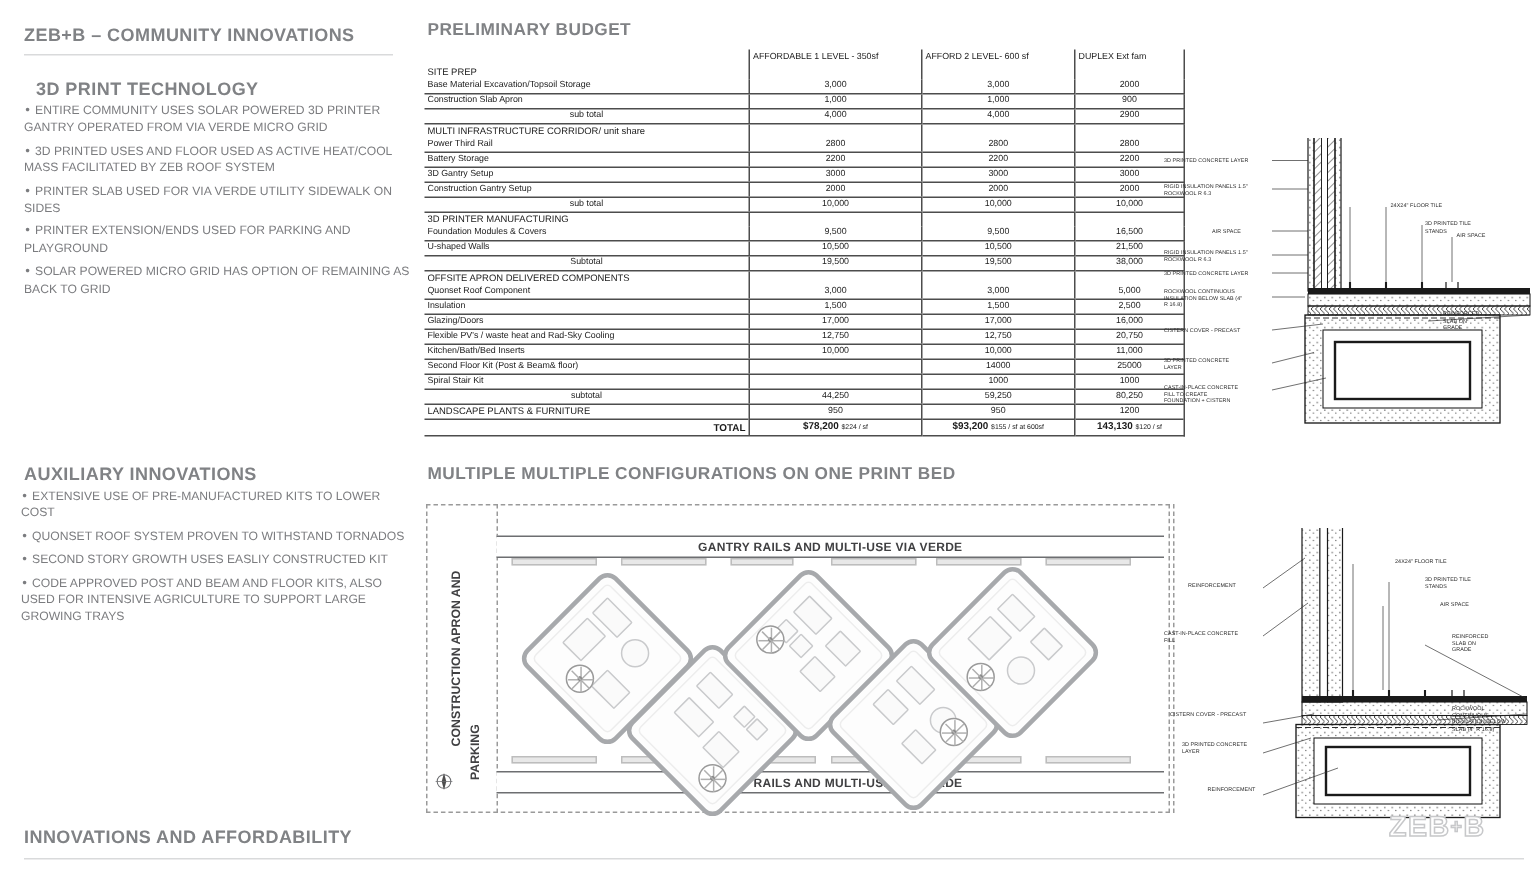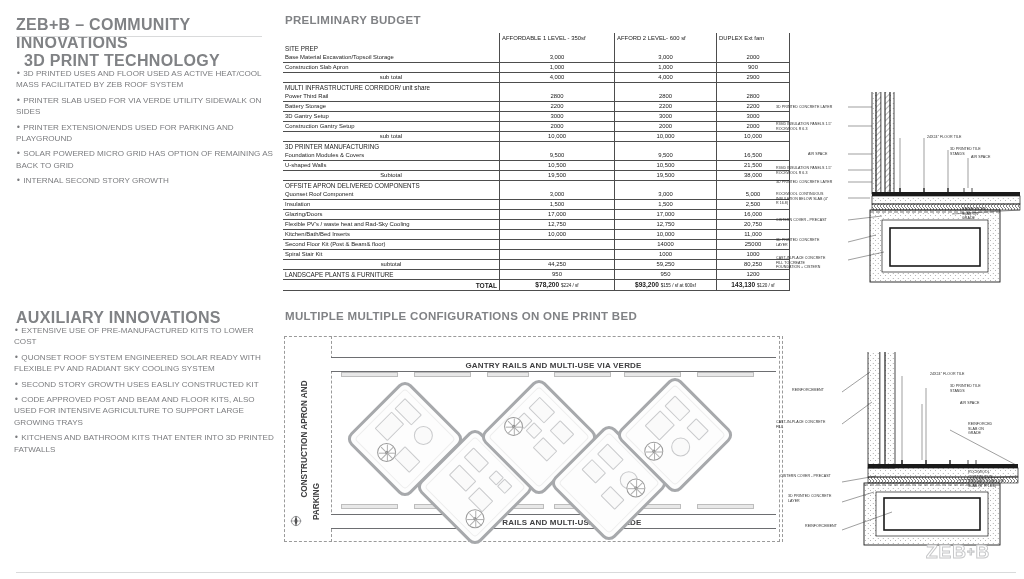--- a/index.html
+++ b/index.html
@@ -2,21 +2,21 @@
 <html><head>
 <meta charset="utf-8">
 <style>
   html,body{margin:0;padding:0;background:#fff;}
   body{width:1024px;height:579px;position:relative;overflow:hidden;
        font-family:"Liberation Sans","DejaVu Sans",sans-serif;color:#58595b;}
   .root{position:absolute;inset:0;}
 
   
   .left-col{position:absolute;left:0;top:0;width:278px;height:579px;}
-  .sec-title{font-size:16px;font-weight:bold;letter-spacing:.3px;color:#808285;}
+  .sec-title{font-size:12px;font-weight:bold;letter-spacing:.3px;color:#808285;}
   #hdr-main{position:absolute;left:16px;top:16px;}
   #hdr-3d{position:absolute;left:24px;top:52px;}
   #hdr-aux{position:absolute;left:16px;top:309px;}
   #hdr-innov{position:absolute;left:16px;top:551px;}
   .rule{position:absolute;height:1px;background:#d9dadb;}
 
   .bullets{position:absolute;font-size:8.1px;line-height:11.4px;color:#7b7c7f;}
   .bullets p{margin:0 0 4px 0;padding:0;}
   .bullets p .b{font-family:"DejaVu Sans",sans-serif;}
   #list-3d{left:16px;top:68px;width:258px;}
@@ -91,37 +91,37 @@
 <div class="root">
 
   <div class="left-col">
 
     <div class="sec-title" id="hdr-main">ZEB+B – COMMUNITY INNOVATIONS</div>
     <div class="rule" style="left:16px;top:36px;width:246px;"></div>
 
     <div class="sec-title" id="hdr-3d">3D PRINT TECHNOLOGY</div>
 
     <div class="bullets" id="list-3d">
+        <p><span class="b">• </span><span>ENTIRE COMMUNITY USES SOLAR POWERED 3D PRINTER GANTRY OPERATED FROM VIA VERDE MICRO GRID</span></p>
         <p><span class="b">• </span><span>3D PRINTED USES AND FLOOR USED AS ACTIVE HEAT/COOL MASS FACILITATED BY ZEB ROOF SYSTEM</span></p>
         <p><span class="b">• </span><span>PRINTER SLAB USED FOR VIA VERDE UTILITY SIDEWALK ON SIDES</span></p>
         <p><span class="b">• </span><span>PRINTER EXTENSION/ENDS USED FOR PARKING AND PLAYGROUND</span></p>
         <p><span class="b">• </span><span>SOLAR POWERED MICRO GRID HAS OPTION OF REMAINING AS BACK TO GRID</span></p>
-        <p><span class="b">• </span><span>INTERNAL SECOND STORY GROWTH</span></p>
       </div>
 
     <div class="sec-title" id="hdr-aux">AUXILIARY INNOVATIONS</div>
 
     <div class="bullets" id="list-aux">
         <p><span class="b">• </span><span>EXTENSIVE USE OF PRE-MANUFACTURED KITS TO LOWER COST</span></p>
-        <p><span class="b">• </span><span>QUONSET ROOF  SYSTEM ENGINEERED SOLAR READY WITH FLEXIBLE  PV AND RADIANT SKY COOLING SYSTEM</span></p>
+        <p><span class="b">• </span><span>QUONSET ROOF  SYSTEM  PROVEN TO WITHSTAND TORNADOS</span></p>
         <p><span class="b">• </span><span>SECOND STORY GROWTH USES EASLIY CONSTRUCTED KIT</span></p>
         <p><span class="b">• </span><span>CODE APPROVED POST AND BEAM AND FLOOR KITS, ALSO USED FOR INTENSIVE  AGRICULTURE TO SUPPORT LARGE GROWING TRAYS</span></p>
-        <p><span class="b">• </span><span>KITCHENS AND BATHROOM KITS THAT ENTER INTO 3D PRINTED FATWALLS</span></p>
       </div>
 
+    <div class="sec-title" id="hdr-innov">INNOVATIONS AND AFFORDABILITY</div>
     <div class="rule" style="left:16px;top:572px;width:1000px;"></div>
   </div>
 
   <div id="hdr-budget">PRELIMINARY BUDGET</div>
 
   <div class="budget">
     <table id="budget-table">
         <tbody>
           <tr class="hdrow">
             <td class="c0"></td>

